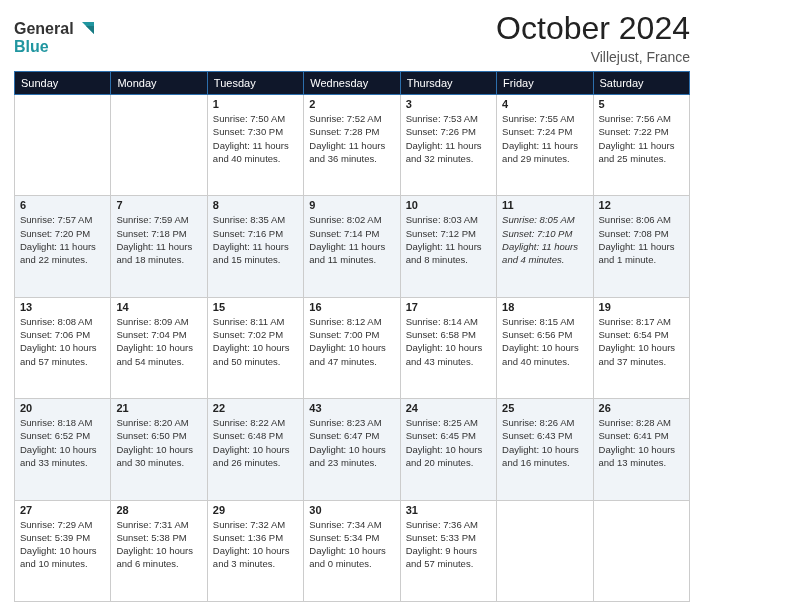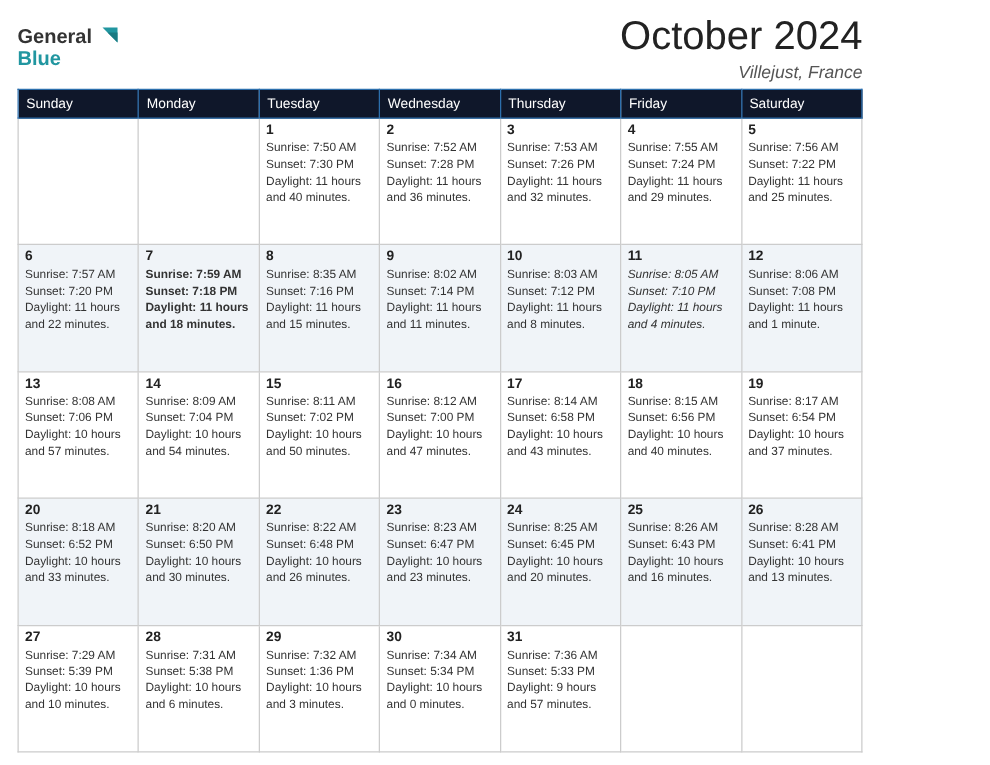--- a/index.html
+++ b/index.html
@@ -33,21 +33,20 @@
     }
     .month-title {
       font-size: 32px;
       font-weight: normal;
       color: #222;
     }
     .location {
       font-size: 14px;
       color: #555;
       margin-top: 2px;
-      font-style: italic;
     }
     .calendar {
       flex: 1;
       border: 1px solid #ccc;
       border-collapse: collapse;
       width: 100%;
       table-layout: fixed;
       font-size: 10px;
     }
     .calendar th {
@@ -169,21 +168,21 @@
         <tr>
           <td>
             <span class="day-num">6</span>
             <div class="day-info" style="white-space: pre-line;">Sunrise: 7:57 AM
 Sunset: 7:20 PM
 Daylight: 11 hours
 and 22 minutes.</div>
           </td>
           <td>
             <span class="day-num">7</span>
-            <div class="day-info" style="white-space: pre-line; font-weight: bold;">Sunrise: 7:59 AM
+            <div class="day-info" style="white-space: pre-line;">Sunrise: 7:59 AM
 Sunset: 7:18 PM
 Daylight: 11 hours
 and 18 minutes.</div>
           </td>
           <td>
             <span class="day-num">8</span>
             <div class="day-info" style="white-space: pre-line;">Sunrise: 8:35 AM
 Sunset: 7:16 PM
 Daylight: 11 hours
 and 15 minutes.</div>
@@ -284,21 +283,21 @@
 and 30 minutes.</div>
           </td>
           <td>
             <span class="day-num">22</span>
             <div class="day-info" style="white-space: pre-line;">Sunrise: 8:22 AM
 Sunset: 6:48 PM
 Daylight: 10 hours
 and 26 minutes.</div>
           </td>
           <td>
-            <span class="day-num">23</span>
+            <span class="day-num">43</span>
             <div class="day-info" style="white-space: pre-line;">Sunrise: 8:23 AM
 Sunset: 6:47 PM
 Daylight: 10 hours
 and 23 minutes.</div>
           </td>
           <td>
             <span class="day-num">24</span>
             <div class="day-info" style="white-space: pre-line;">Sunrise: 8:25 AM
 Sunset: 6:45 PM
 Daylight: 10 hours

